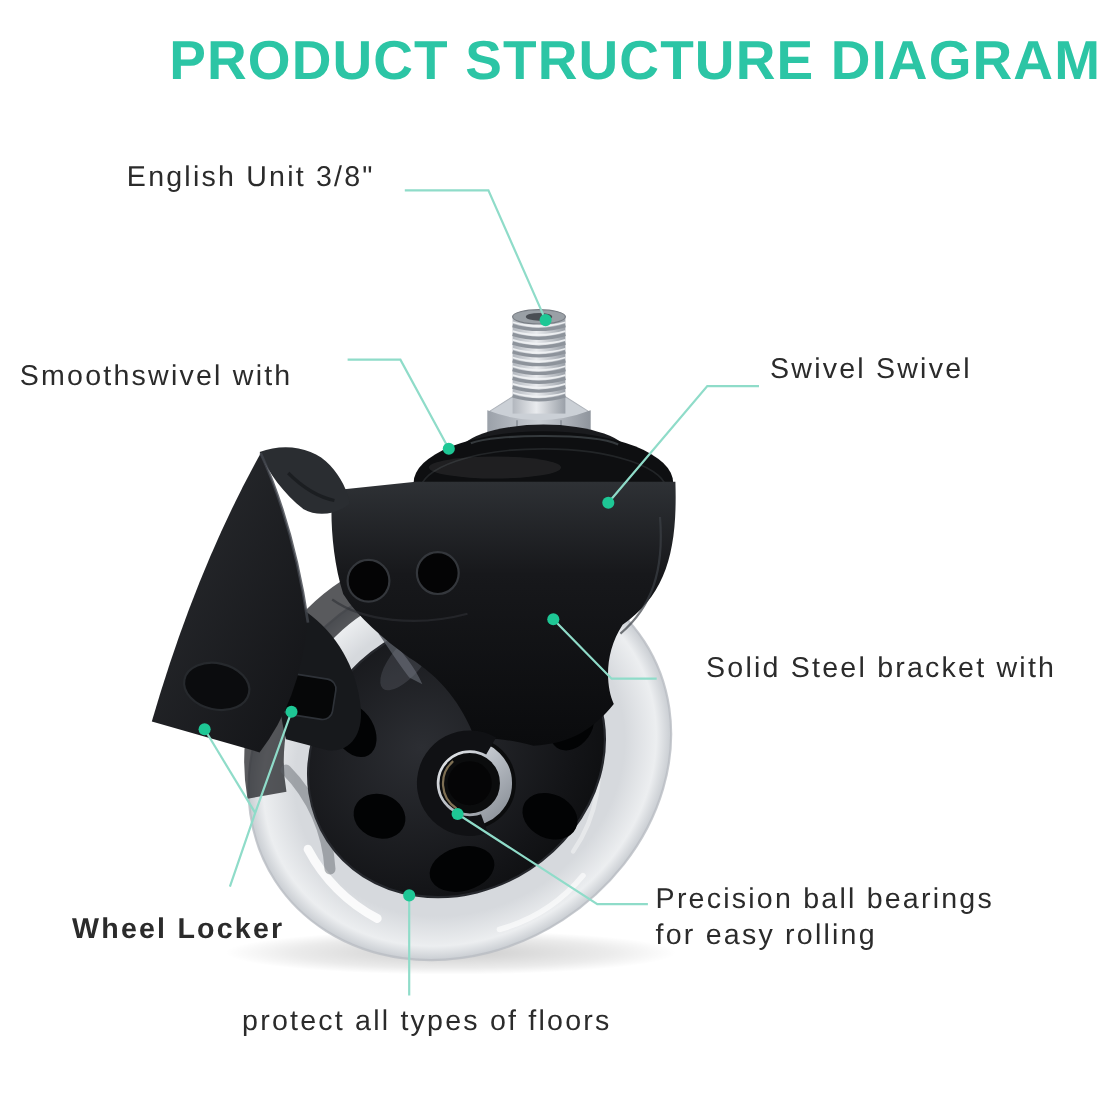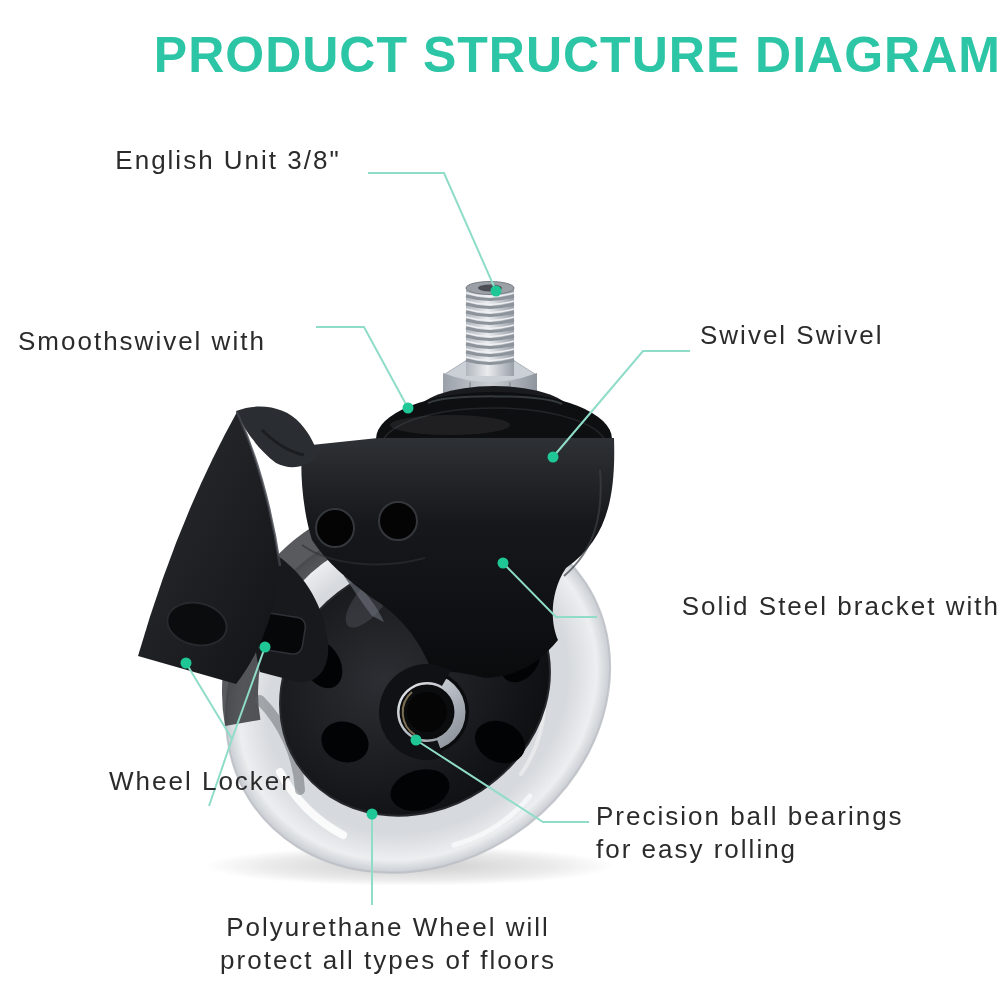--- a/index.html
+++ b/index.html
@@ -26,22 +26,22 @@
   .callout{
     position:absolute;
     font-size:26px;line-height:33px;letter-spacing:2px;
     color:var(--label);
     font-weight:300;
   }
   .callout span{display:block;}
   #co-threaded-stem   {left:95px;  top:144px; width:266px; text-align:center;}
   #co-smooth-swivel   {left:18px;  top:285px; width:272px; text-align:left;margin-top:40px;}
   #co-swivel-plate    {left:700px; top:319px; width:230px; text-align:left;}
-  #co-solid-steel     {left:602px; top:590px; width:398px; text-align:right;}
-  #co-wheel-locker    {left:32px;  top:765px; width:260px; text-align:right;}
+  #co-solid-steel     {left:602px; top:590px; width:398px; text-align:center;}
+  #co-wheel-locker    {left:32px;  top:828px; width:260px; text-align:center;font-weight:bold;}
   #co-precision       {left:596px; top:800px; width:380px; text-align:left;}
   #co-polyurethane    {left:182px; top:911px; width:412px; text-align:center;}
 </style>
 </head>
 <body>
 
 <div id="stage">
 
   <svg id="diagram-svg" viewBox="0 0 1001 1001" aria-hidden="true">
     <defs>
@@ -234,17 +234,16 @@
   <div class="callout" id="co-wheel-locker">
     <span>Wheel Locker</span>
   </div>
 
   <div class="callout" id="co-precision">
     <span>Precision ball bearings</span>
     <span>for easy rolling</span>
   </div>
 
   <div class="callout" id="co-polyurethane">
-    <span>Polyurethane Wheel will</span>
     <span>protect all types of floors</span>
   </div>
 
 </div>
 
 </body></html>

